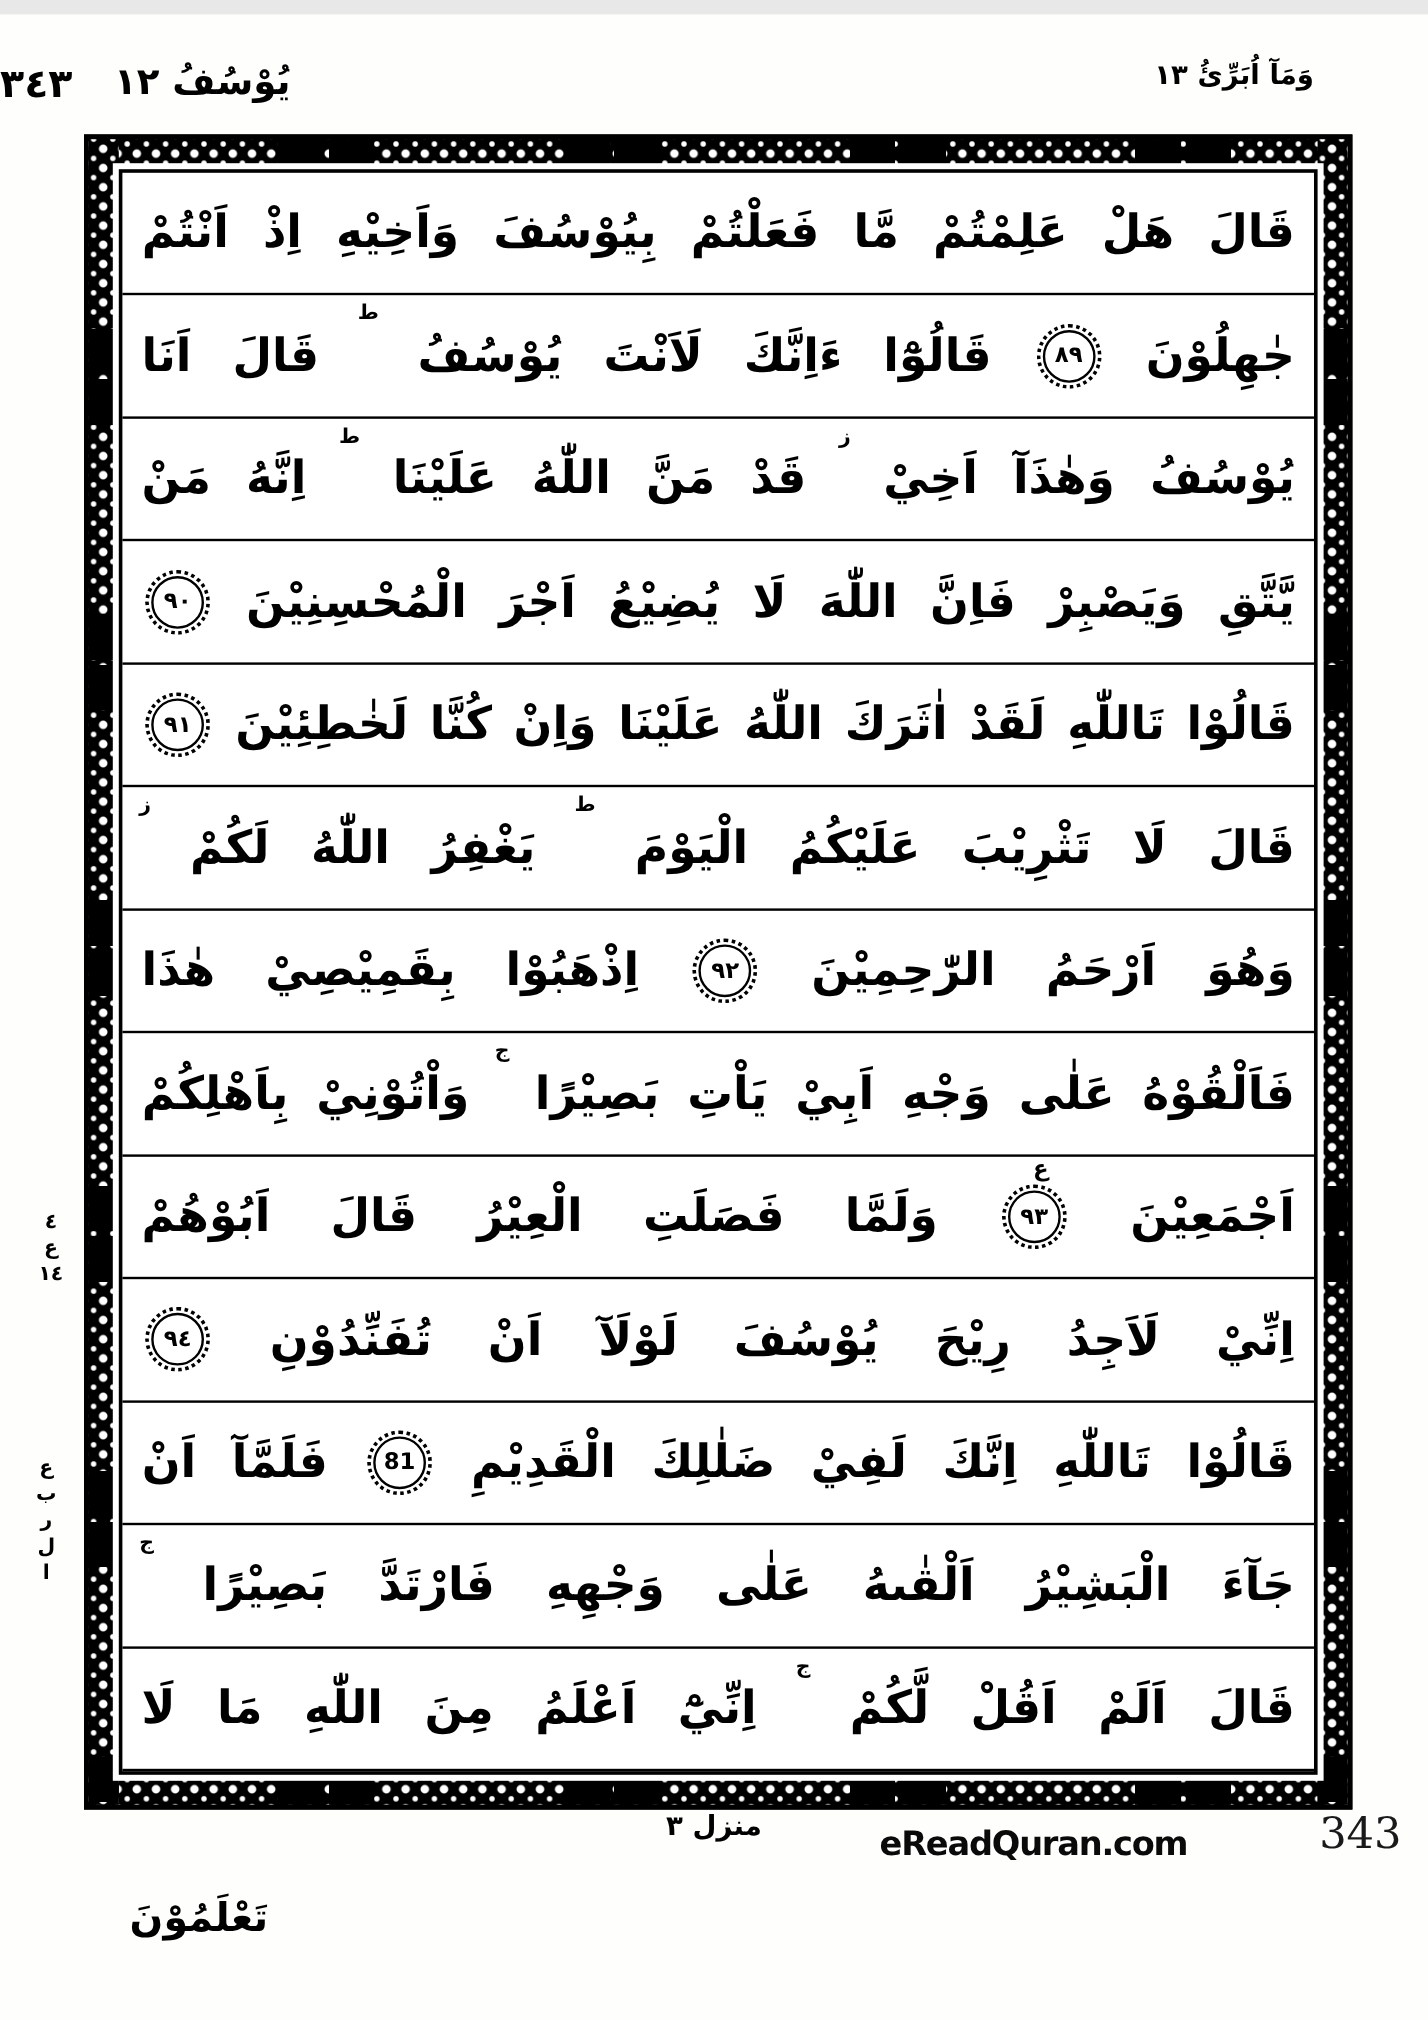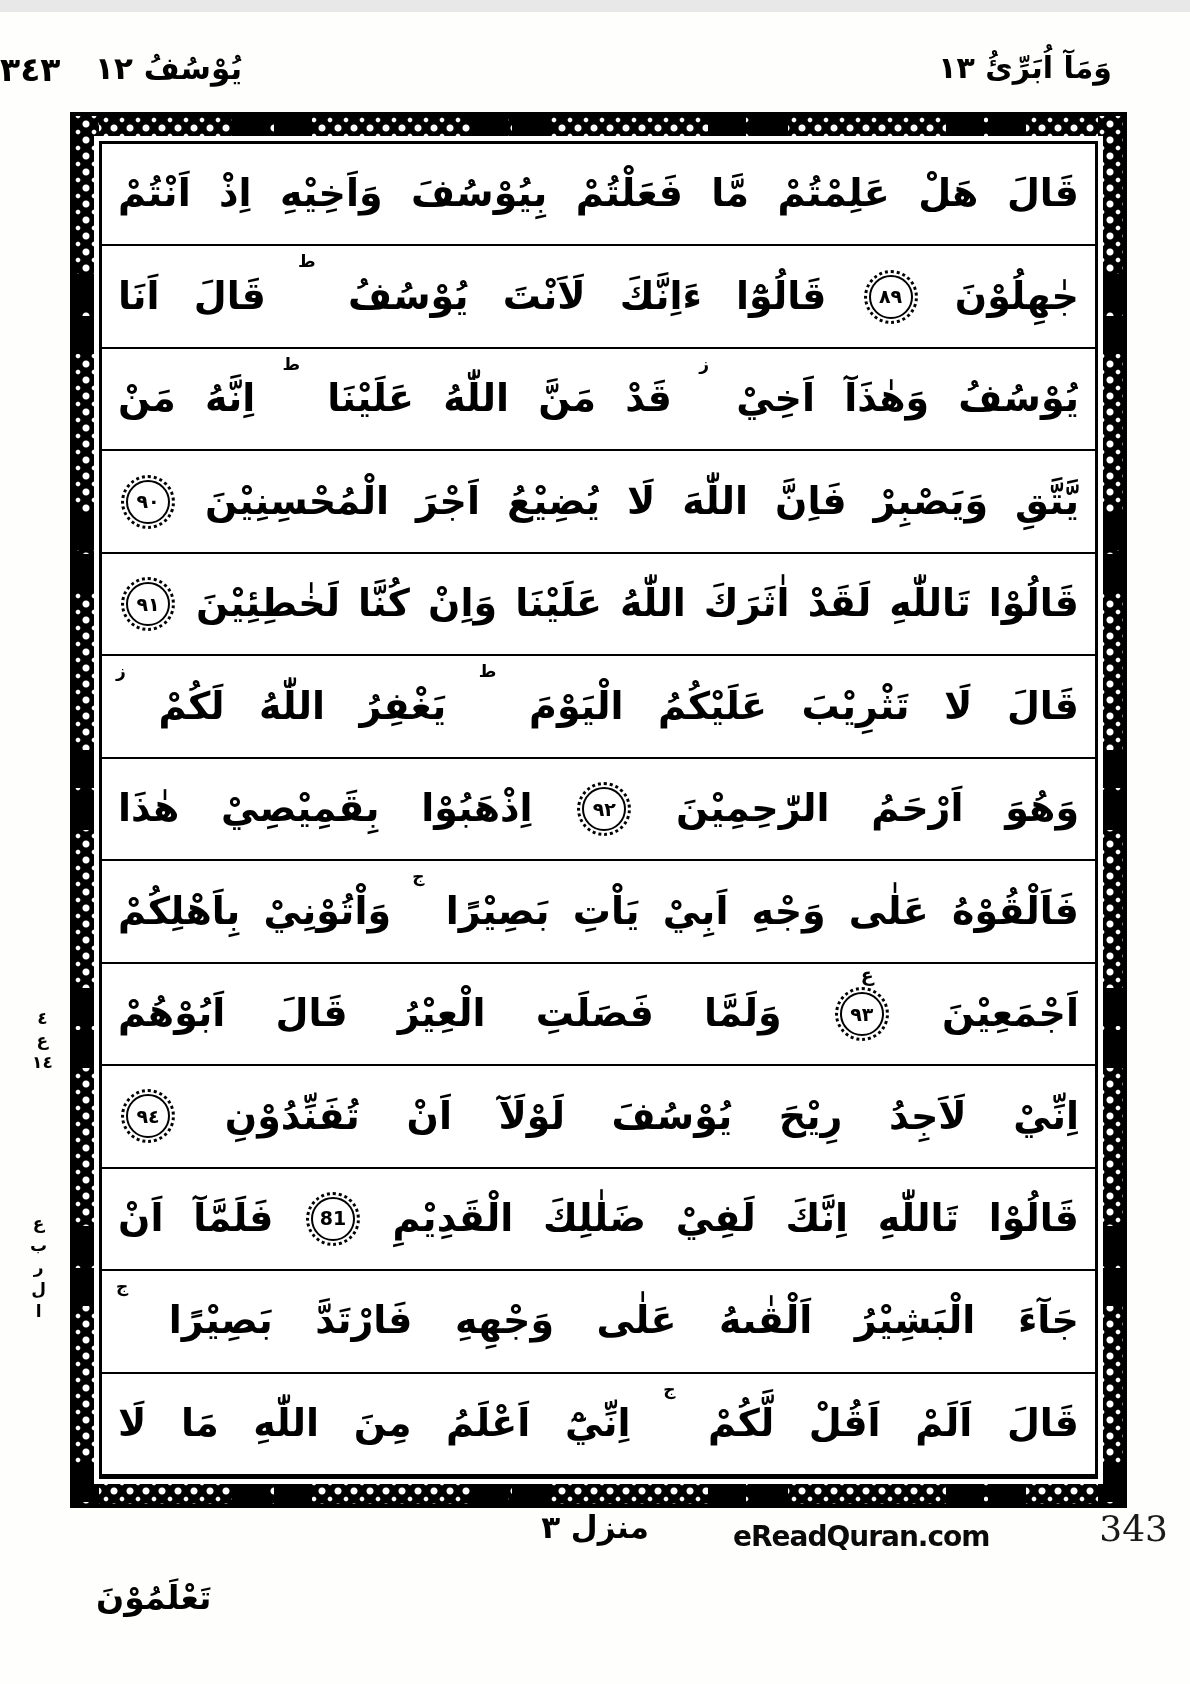--- a/index.html
+++ b/index.html
@@ -6,21 +6,21 @@
   .page{
     position:relative;width:1190px;height:1684px;margin:12px auto;
     background:#fefefc;color:#000;overflow:hidden;
     font-family:"DejaVu Sans","Liberation Sans",sans-serif;
     text-decoration:underline;
   }
   
   .hdr{position:absolute;top:38px;font-weight:bold;direction:rtl;}
   .hdr-left{left:95px;font-size:31px;}
   .hdr-center{left:0;right:0;text-align:left;font-size:33px;}
-  .hdr-right{right:78px;font-size:30px;}
+  .hdr-right{right:95px;font-size:23px;}
   
   .frame{
     position:absolute;left:70px;top:100px;width:1057px;height:1396px;
     box-sizing:border-box;border:4px solid #000;background:#000;
   }
   .band{position:absolute;background-color:#000;}
   .band-h{left:0;right:0;height:25px;
     background-image:
       repeating-linear-gradient(90deg, rgba(0,0,0,0) 0 158px, #000 158px 196px, rgba(0,0,0,0) 196px 200px, #000 200px 238px),
       radial-gradient(circle, #fff 3px, rgba(0,0,0,0) 4px),
@@ -62,22 +62,22 @@
   }
   .ruku-top{position:absolute;top:-30px;right:8px;font-size:19px;font-weight:bold;}
   .pause-mark{font-size:17px;font-weight:bold;align-self:flex-start;margin:6px -2px 0 -2px;}
   
   .margin-mark{position:absolute;display:flex;flex-direction:column;align-items:center;
     font-size:17px;font-weight:bold;line-height:1.3;direction:rtl;}
   .margin-ruku{left:32px;top:995px;}
   .margin-quarter{left:30px;top:1200px;}
   .margin-quarter span{display:block;}
   
-  .catchword{position:absolute;left:96px;top:1566px;font-size:33px;font-weight:bold;direction:rtl;}
-  .manzil{position:absolute;left:0;right:0;top:1497px;text-align:center;font-size:31px;font-weight:bold;direction:rtl;}
+  .catchword{position:absolute;left:108px;top:1566px;font-size:33px;font-weight:bold;direction:rtl;}
+  .manzil{position:absolute;left:0;right:0;top:1497px;text-align:center;font-size:23px;font-weight:bold;direction:rtl;}
   .watermark{position:absolute;left:733px;top:1508px;font-size:28px;font-weight:bold;letter-spacing:-1px;color:#0a0a0a;}
   .page-num-latin{position:absolute;right:22px;top:1496px;font-size:36px;
     font-family:"DejaVu Serif","Liberation Serif",serif;color:#1a1a1a;}
 </style>
 </head>
 <body>
 
 <div class="page">
 
   <div class="hdr hdr-left">يُوْسُفُ ١٢</div>

